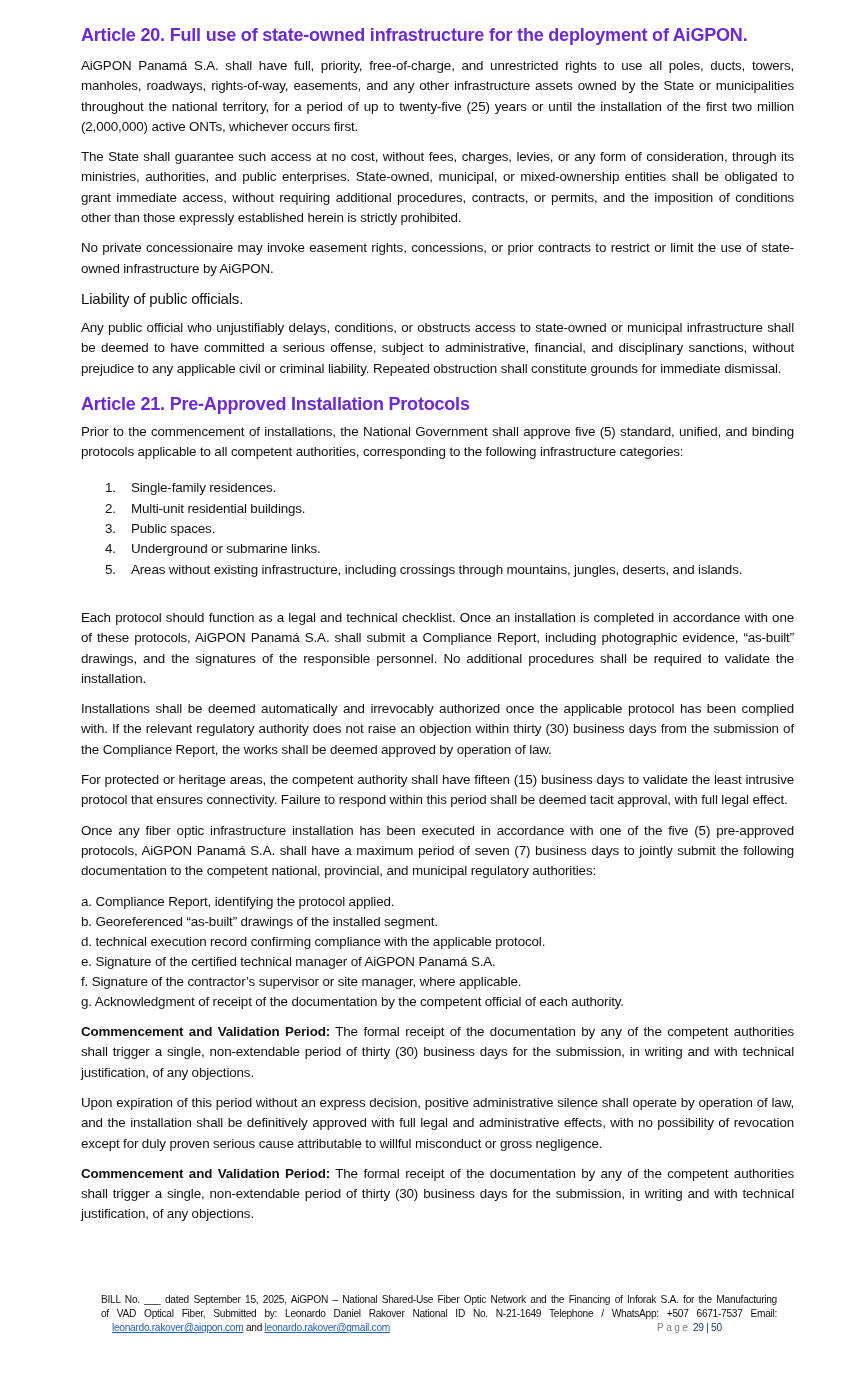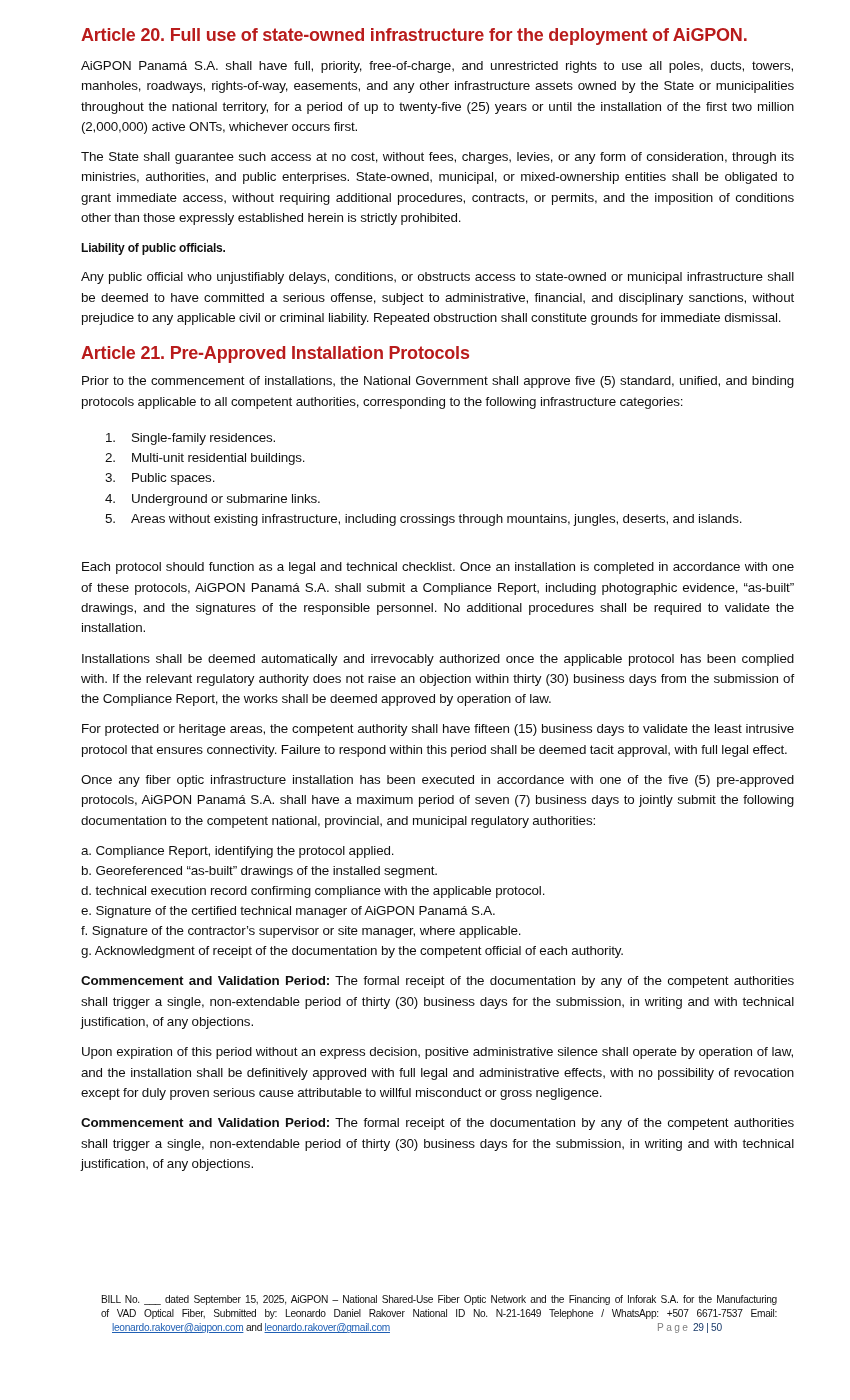--- a/index.html
+++ b/index.html
@@ -21,32 +21,32 @@
       top: 22px;
       width: 713px;
     }
     .h-article {
       font-family: "Liberation Sans", sans-serif;
       font-weight: bold;
       font-size: 18px;
       line-height: 26px;
       margin: 0 0 8px 0;
       letter-spacing: -0.2px;
-      color: #b91c1c;
+      color: #6d28d9;
     }
     .para {
       font-size: 13.4px;
       line-height: 20.3px;
       text-align: justify;
       margin: 0 0 10px 0;
       letter-spacing: -0.15px;
     }
     .subhead {
-      font-weight: bold;
-      font-size: 12px;
+      font-weight: normal;
+      font-size: 15px;
       line-height: 20px;
       margin: 0 0 9px 0;
       letter-spacing: -0.2px;
     }
     .b { font-weight: bold; }
     ol.num-list {
       list-style: none;
       margin: 16px 0 19px 0;
       padding: 0;
     }
@@ -113,20 +113,21 @@
   </style>
 </head>
 <body>
 
 <div class="page">
 
   <h2 class="h-article">Article 20. Full use of state-owned infrastructure for the deployment of AiGPON.</h2>
 
   <p class="para">AiGPON Panamá S.A. shall have full, priority, free-of-charge, and unrestricted rights to use all poles, ducts, towers, manholes, roadways, rights-of-way, easements, and any other infrastructure assets owned by the State or municipalities throughout the national territory, for a period of up to twenty-five (25) years or until the installation of the first two million (2,000,000) active ONTs, whichever occurs first.</p>
   <p class="para">The State shall guarantee such access at no cost, without fees, charges, levies, or any form of consideration, through its ministries, authorities, and public enterprises. State-owned, municipal, or mixed-ownership entities shall be obligated to grant immediate access, without requiring additional procedures, contracts, or permits, and the imposition of conditions other than those expressly established herein is strictly prohibited.</p>
+  <p class="para">No private concessionaire may invoke easement rights, concessions, or prior contracts to restrict or limit the use of state-owned infrastructure by AiGPON.</p>
 
   <div class="subhead">Liability of public officials.</div>
   <p class="para" style="margin-bottom:12px;">Any public official who unjustifiably delays, conditions, or obstructs access to state-owned or municipal infrastructure shall be deemed to have committed a serious offense, subject to administrative, financial, and disciplinary sanctions, without prejudice to any applicable civil or criminal liability. Repeated obstruction shall constitute grounds for immediate dismissal.</p>
 
   <h2 class="h-article" style="margin-bottom:5px;">Article 21. Pre-Approved Installation Protocols</h2>
 
   <p class="para" style="margin-bottom:0;">Prior to the commencement of installations, the National Government shall approve five (5) standard, unified, and binding protocols applicable to all competent authorities, corresponding to the following infrastructure categories:</p>
 
   <ol class="num-list">
     <li><span class="num">1.</span><span>Single-family residences.</span></li>

